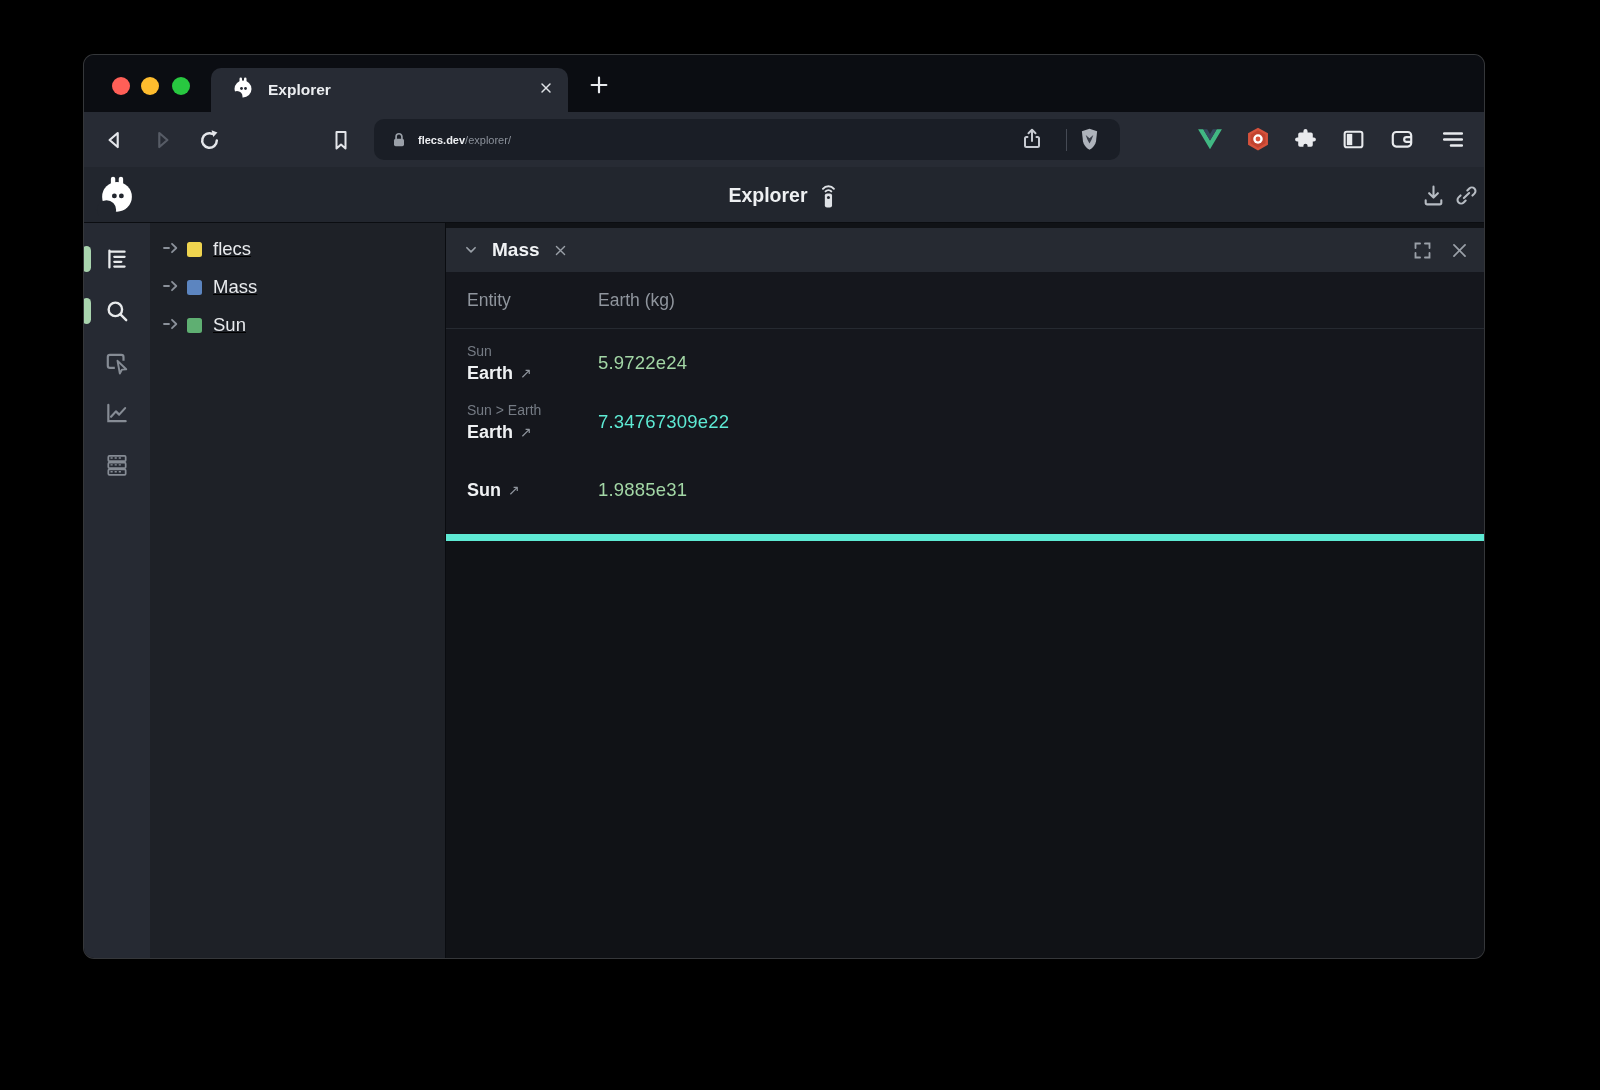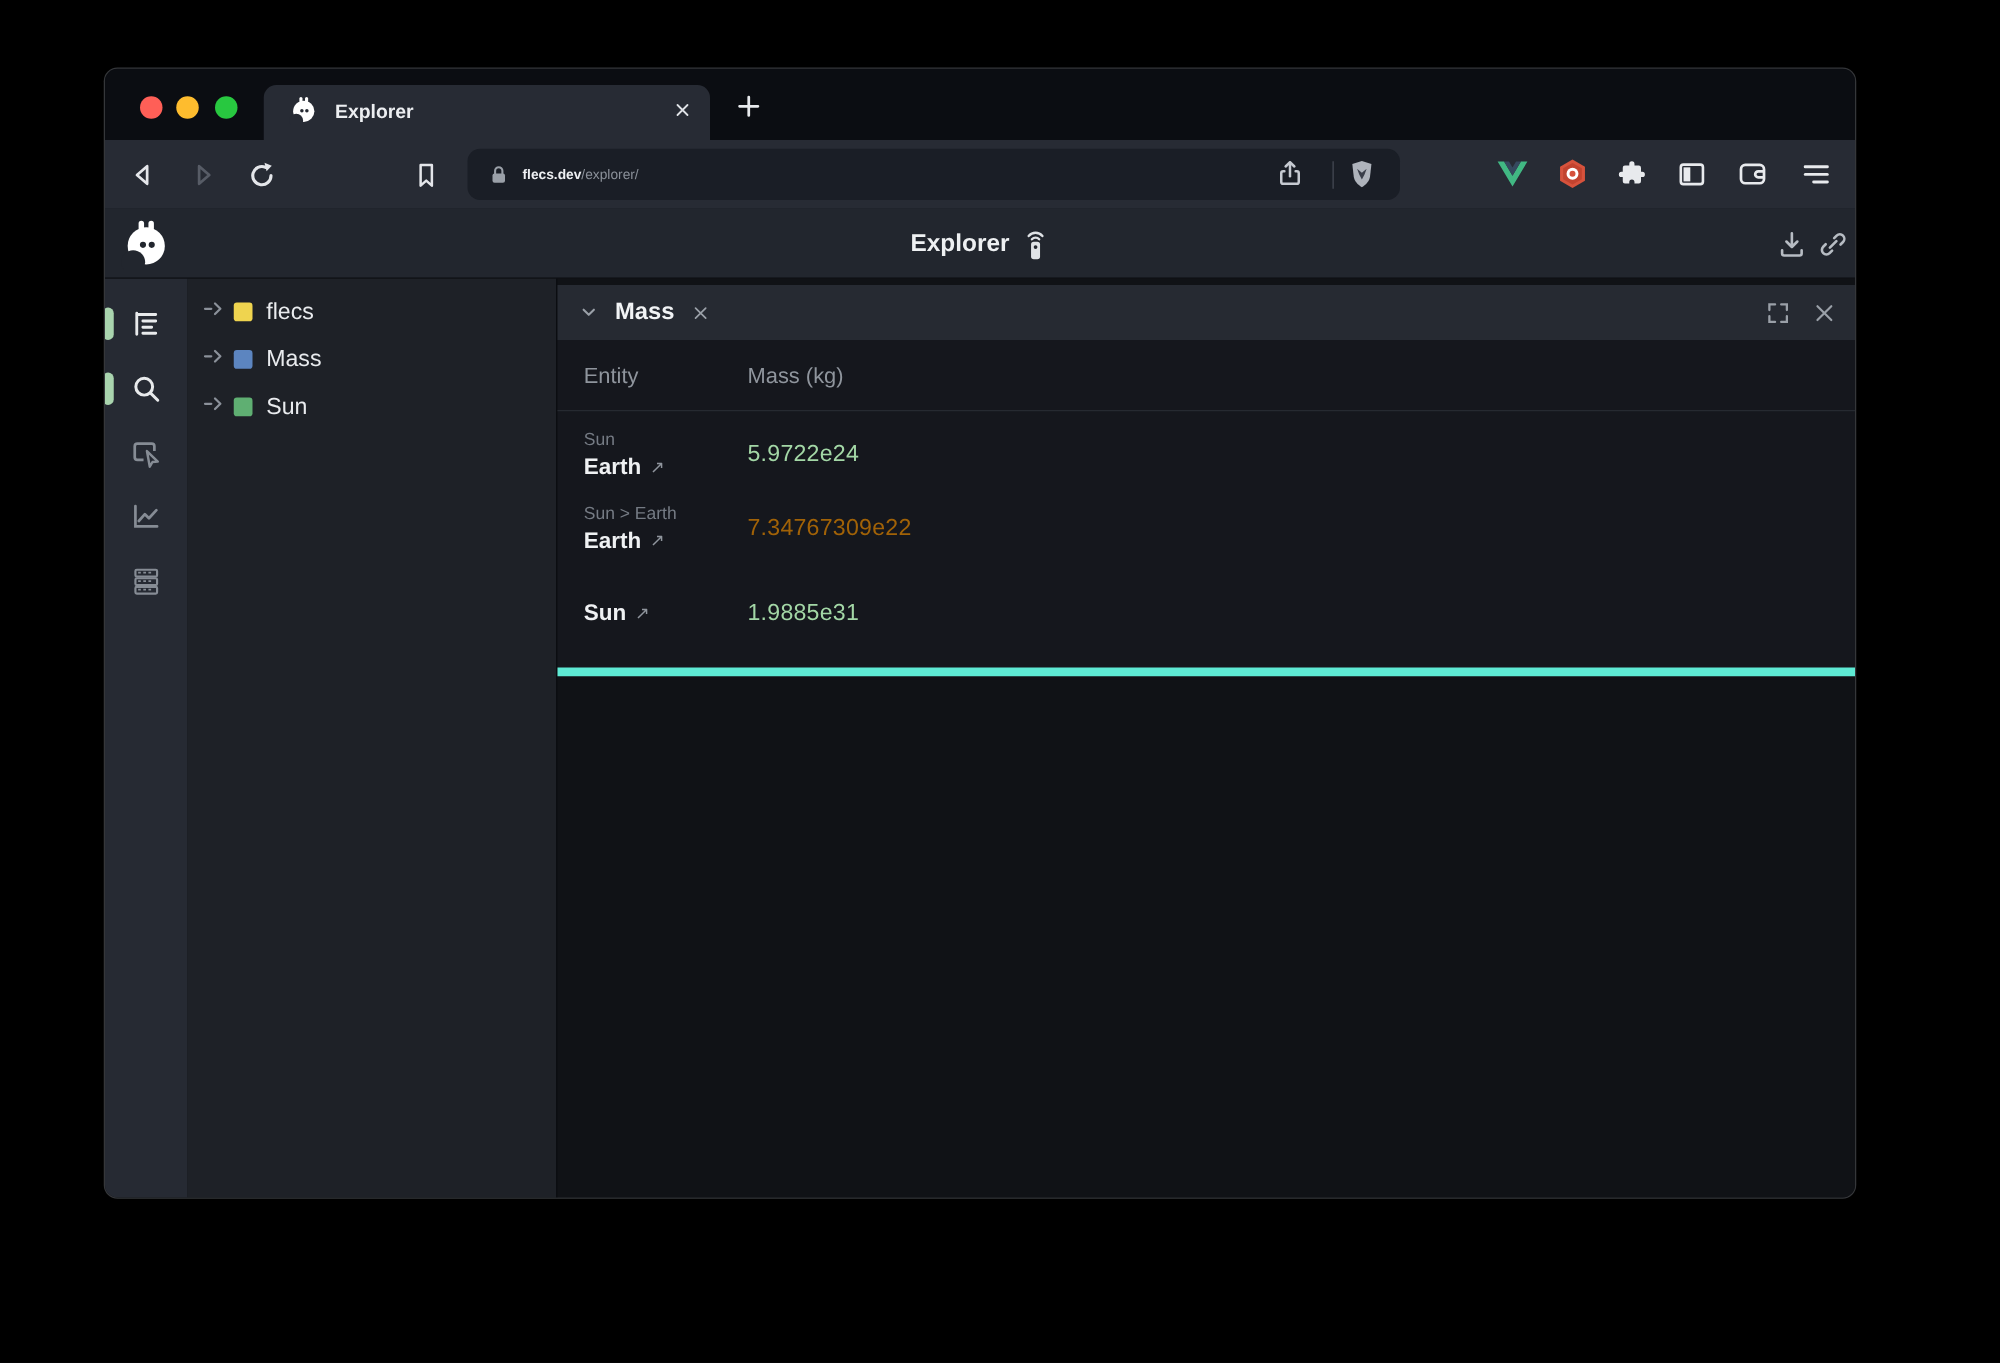--- a/index.html
+++ b/index.html
@@ -33,21 +33,21 @@
   .apptitle-wrap{position:absolute;left:50%;top:0;height:56px;transform:translateX(-50%);display:flex;align-items:center;gap:10px;}
   .apptitle{color:#eef0f2;font-size:19.5px;font-weight:600;}
   .hdr-ico{position:absolute;top:16px;}
 
   
   .content{position:absolute;left:0;top:168px;right:0;bottom:0;}
   .iconstrip{position:absolute;left:0;top:0;bottom:0;width:66px;background:#262a33;}
   .strip-item{position:absolute;left:20px;width:26px;height:26px;}
   .active-pill{position:absolute;left:-2px;width:9px;height:26px;border-radius:5px;}
 
-  .treepanel{position:absolute;left:66px;top:0;bottom:0;width:295px;background:#1e2127;padding-top:7px;box-sizing:border-box;}
+  .treepanel{position:absolute;left:66px;top:0;bottom:0;width:295px;background:#1e2127;padding-top:7px;box-sizing:border-box;text-decoration:underline;}
   .treerow{height:38px;display:flex;align-items:center;padding-left:13px;cursor:default;}
   .sq{width:15px;height:15px;border-radius:2.5px;margin-left:8px;flex:0 0 auto;}
   .treelabel{margin-left:11px;color:#e9ebee;font-size:18.5px;}
 
   .mainpanel{position:absolute;left:361px;top:0;right:0;bottom:0;background:#101216;border-left:1px solid #0a0c10;box-sizing:border-box;}
   .qheader{margin-top:5px;height:44px;background:#262a32;display:flex;align-items:center;padding:0 15px 0 16px;}
   .qtitle{color:#f1f3f5;font-size:19px;font-weight:700;margin-left:12px;}
   .qtab-close{margin-left:13px;display:flex;}
   .qspacer{flex:1;}
   .qhdr-right{display:flex;align-items:center;gap:17px;}
@@ -314,42 +314,42 @@
               <svg width="19" height="19" viewBox="0 0 24 24">
                 <path d="M5 5 L19 19 M19 5 L5 19" stroke="#9aa0a8" stroke-width="2.2" stroke-linecap="round"></path>
               </svg>
             </span>
         </span>
       </div>
 
       <div class="qtable">
         <div class="thead">
           <span class="col-entity">Entity</span>
-          <span>Mass (kg)</span>
+          <span>Earth (kg)</span>
         </div>
         <div class="tbody">
           <div class="trow">
             <div class="entity-cell">
               <div class="row-parent">Sun</div>
               <div class="name-line">
                   <span class="row-name">Earth</span>
                   <span class="ne-arrow">↗</span>
                 </div>
             </div>
             <div class="value-cell" style="color: rgb(163, 215, 166);">5.9722e24</div>
           </div>
           <div class="trow">
             <div class="entity-cell">
               <div class="row-parent">Sun &gt; Earth</div>
               <div class="name-line">
                   <span class="row-name">Earth</span>
                   <span class="ne-arrow">↗</span>
                 </div>
             </div>
-            <div class="value-cell" style="color: #a16207;">7.34767309e22</div>
+            <div class="value-cell" style="color: #5eead4;">7.34767309e22</div>
           </div>
           <div class="trow" style="margin-top:24px;margin-bottom:0">
             <div class="entity-cell">
 
               <div class="name-line">
                   <span class="row-name">Sun</span>
                   <span class="ne-arrow">↗</span>
                 </div>
             </div>
             <div class="value-cell" style="color: rgb(163, 215, 166);">1.9885e31</div>

